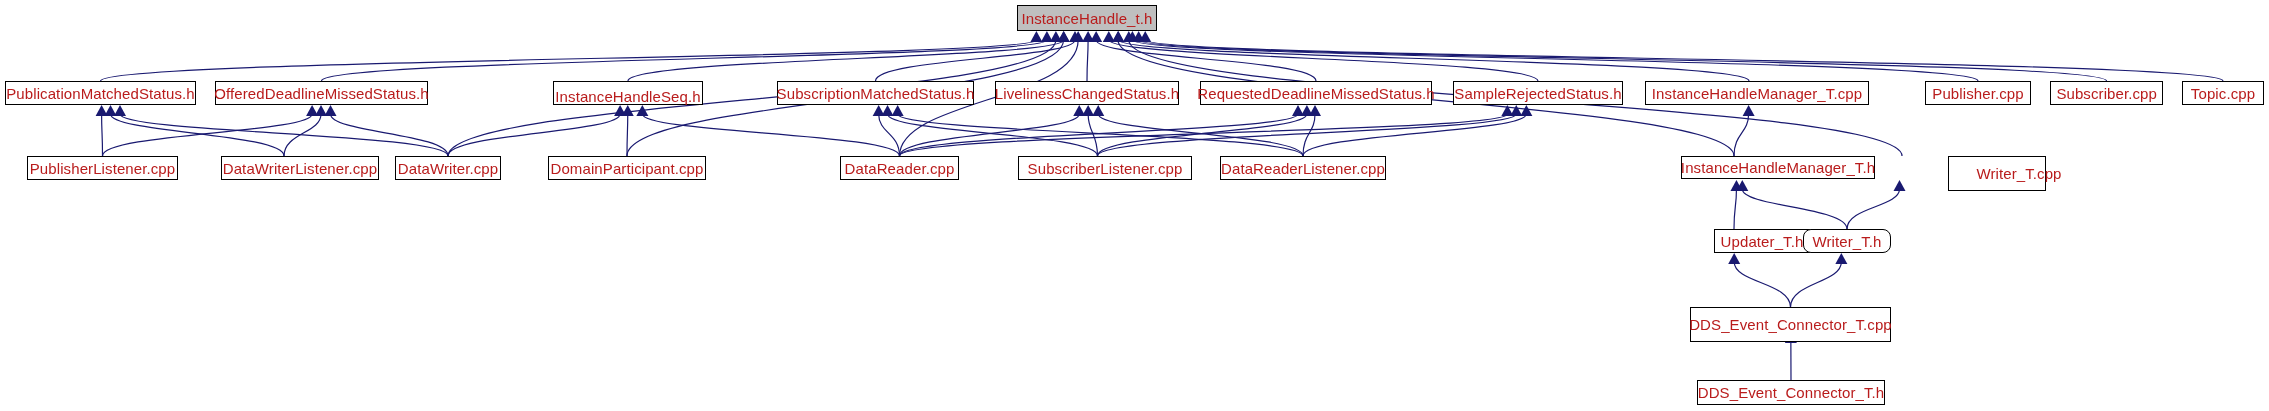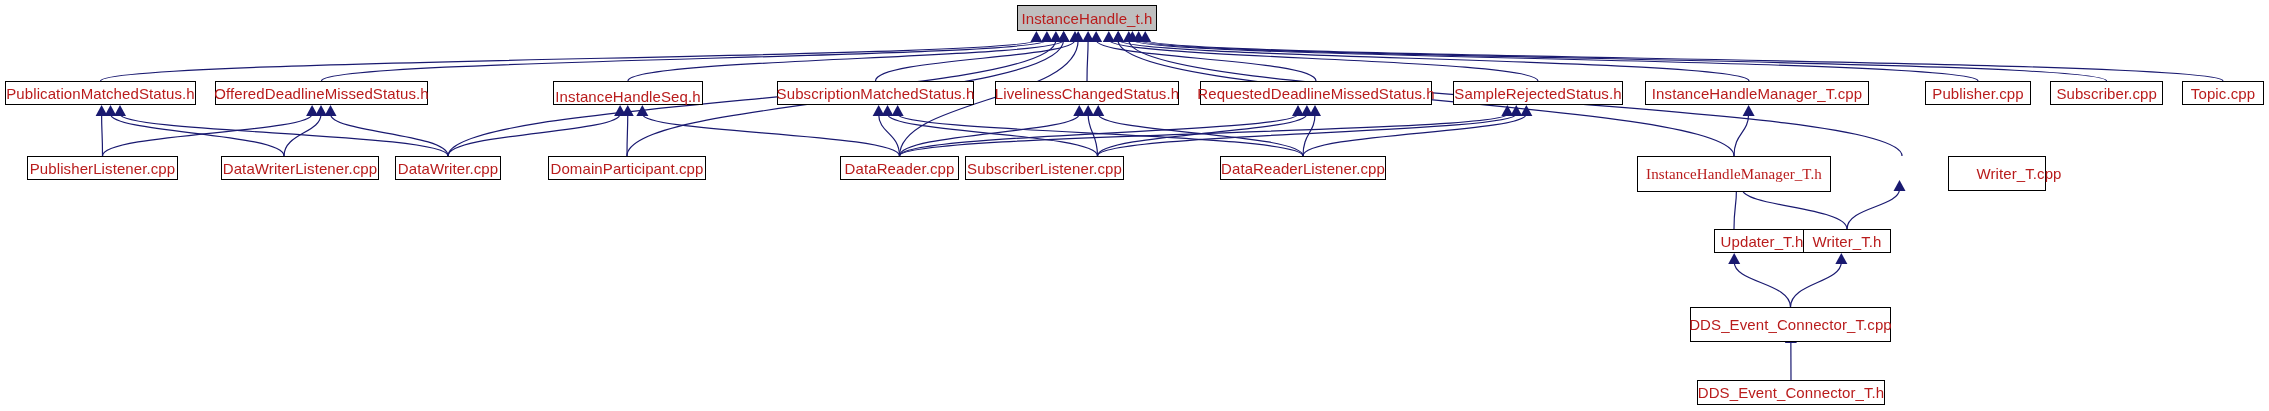--- a/index.html
+++ b/index.html
@@ -185,36 +185,36 @@
       </div>
       <div class="node" style="left: 395px; top: 156px; width: 106px; height: 24px;">
         <span class="node-label">DataWriter.cpp</span>
       </div>
       <div class="node" style="left: 548px; top: 156px; width: 158px; height: 24px;">
         <span class="node-label">DomainParticipant.cpp</span>
       </div>
       <div class="node" style="left: 840px; top: 156px; width: 119px; height: 24px;">
         <span class="node-label">DataReader.cpp</span>
       </div>
-      <div class="node" style="left: 965px; top: 156px; width: 159px; height: 24px;">
+      <div class="node" style="left: 1018px; top: 156px; width: 174px; height: 24px;">
         <span class="node-label">SubscriberListener.cpp</span>
       </div>
       <div class="node" style="left: 1220px; top: 156px; width: 166px; height: 24px;">
         <span class="node-label">DataReaderListener.cpp</span>
       </div>
-      <div class="node" style="left: 1637px; top: 156px; width: 194px; height: 36px; font-family: Liberation Serif, serif;">
+      <div class="node" style="left: 1681px; top: 156px; width: 194px; height: 23px;">
         <span class="node-label">InstanceHandleManager_T.h</span>
       </div>
       <div class="node" style="left: 1948px; top: 156px; width: 98px; height: 35px; padding-left: 44px;">
         <span class="node-label">Writer_T.cpp</span>
       </div>
       <div class="node" style="left: 1686px; top: 229px; width: 96px; height: 24px; margin-left: 28px;">
         <span class="node-label">Updater_T.h</span>
       </div>
-      <div class="node" style="left: 1803px; top: 229px; width: 88px; height: 24px;">
+      <div class="node" style="left: 1803px; top: 229px; width: 88px; height: 24px; border-radius: 8px;">
         <span class="node-label">Writer_T.h</span>
       </div>
       <div class="node" style="left: 1690px; top: 307px; width: 201px; height: 35px;">
         <span class="node-label">DDS_Event_Connector_T.cpp</span>
       </div>
       <div class="node" style="left: 1697px; top: 380px; width: 188px; height: 25px;">
         <span class="node-label">DDS_Event_Connector_T.h</span>
       </div>
     </div>
 </div>

